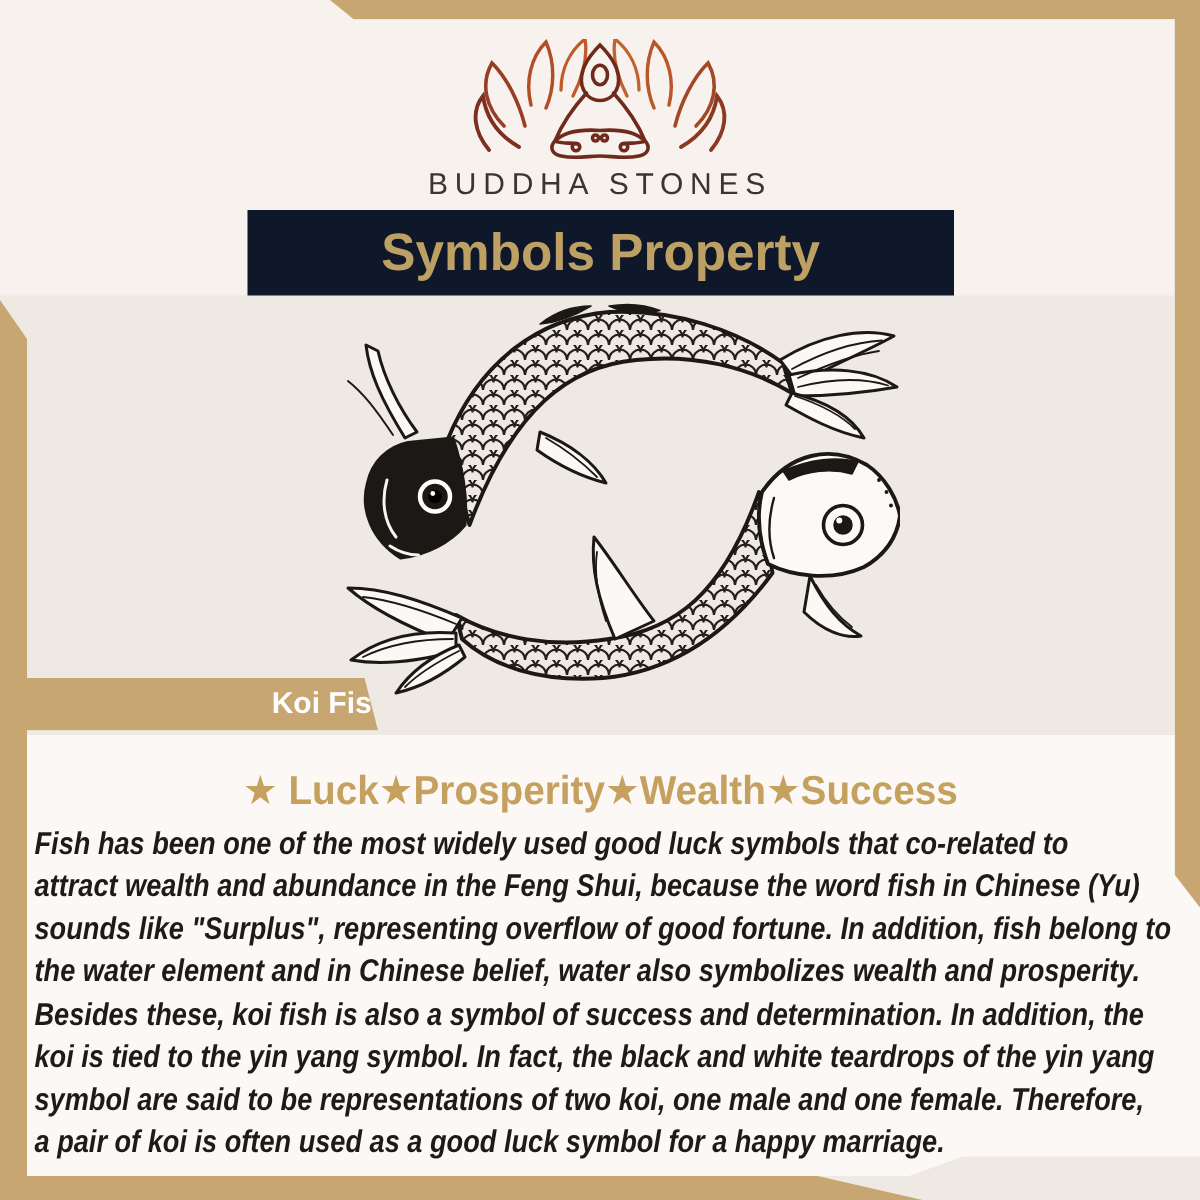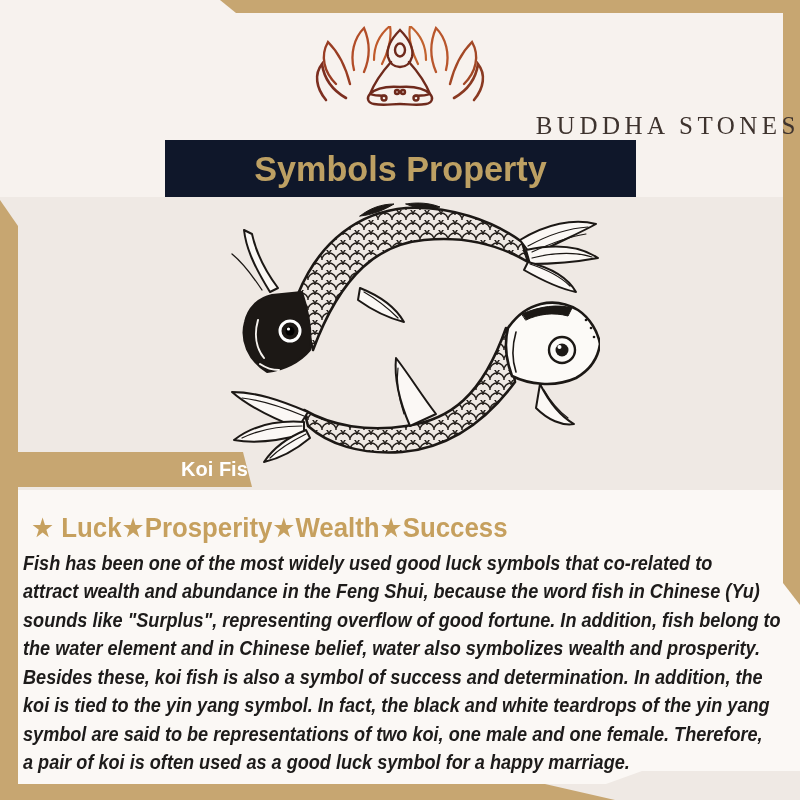--- a/index.html
+++ b/index.html
@@ -22,35 +22,35 @@
       clip-path:polygon(220px 0,800px 0,800px 13px,236px 13px);}
   .gold-right{left:783px;top:0;width:17px;height:605px;
       clip-path:polygon(0 0,17px 0,17px 605px,0 583px);}
   .gold-left{left:0;top:200px;width:18px;height:600px;
       clip-path:polygon(0 0,18px 26px,18px 600px,0 600px);}
   .gold-bottom{left:0;top:784px;width:615px;height:16px;
       clip-path:polygon(0 0,545px 0,615px 16px,0 16px);}
 
   
   .logo-box{left:312px;top:26px;width:176px;height:88px;}
-  .brand-name{left:0;top:112px;width:800px;text-align:right;
-      font-family:Liberation Serif, serif;font-size:25px;
+  .brand-name{left:0;top:112px;width:800px;text-align:center;
+      font-family:Liberation Sans, sans-serif;font-size:20px;
       letter-spacing:4.5px;color:#3e332e;}
 
   
   .koi-band{left:0;top:452px;width:260px;height:35px;background:#c7a671;
       clip-path:polygon(0 0,243px 0,252px 35px,0 35px);}
   .koi-band-label{display:block;line-height:35px;
       font-size:20px;font-weight:bold;color:#ffffff;white-space:nowrap;text-align:right;}
 
   
   .koi-art{left:210px;top:200px;width:390px;height:268px;}
 
   
-  .tagline-wrap{left:20px;top:512px;width:760px;text-align:left;}
+  .tagline-wrap{left:20px;top:512px;width:760px;text-align:center;}
   .tagline-text{display:inline-block;font-size:27px;font-weight:bold;
       color:#c6a05e;white-space:nowrap;transform-origin:50% 50%;}
 
   
   .body-block{left:23px;top:549px;width:760px;font-style:italic;}
   .body-line{display:block;white-space:nowrap;font-size:21px;font-weight:bold;
       color:#1d1b1a;line-height:28.45px;transform-origin:0 50%;}
 </style>
 </head>
 <body>

